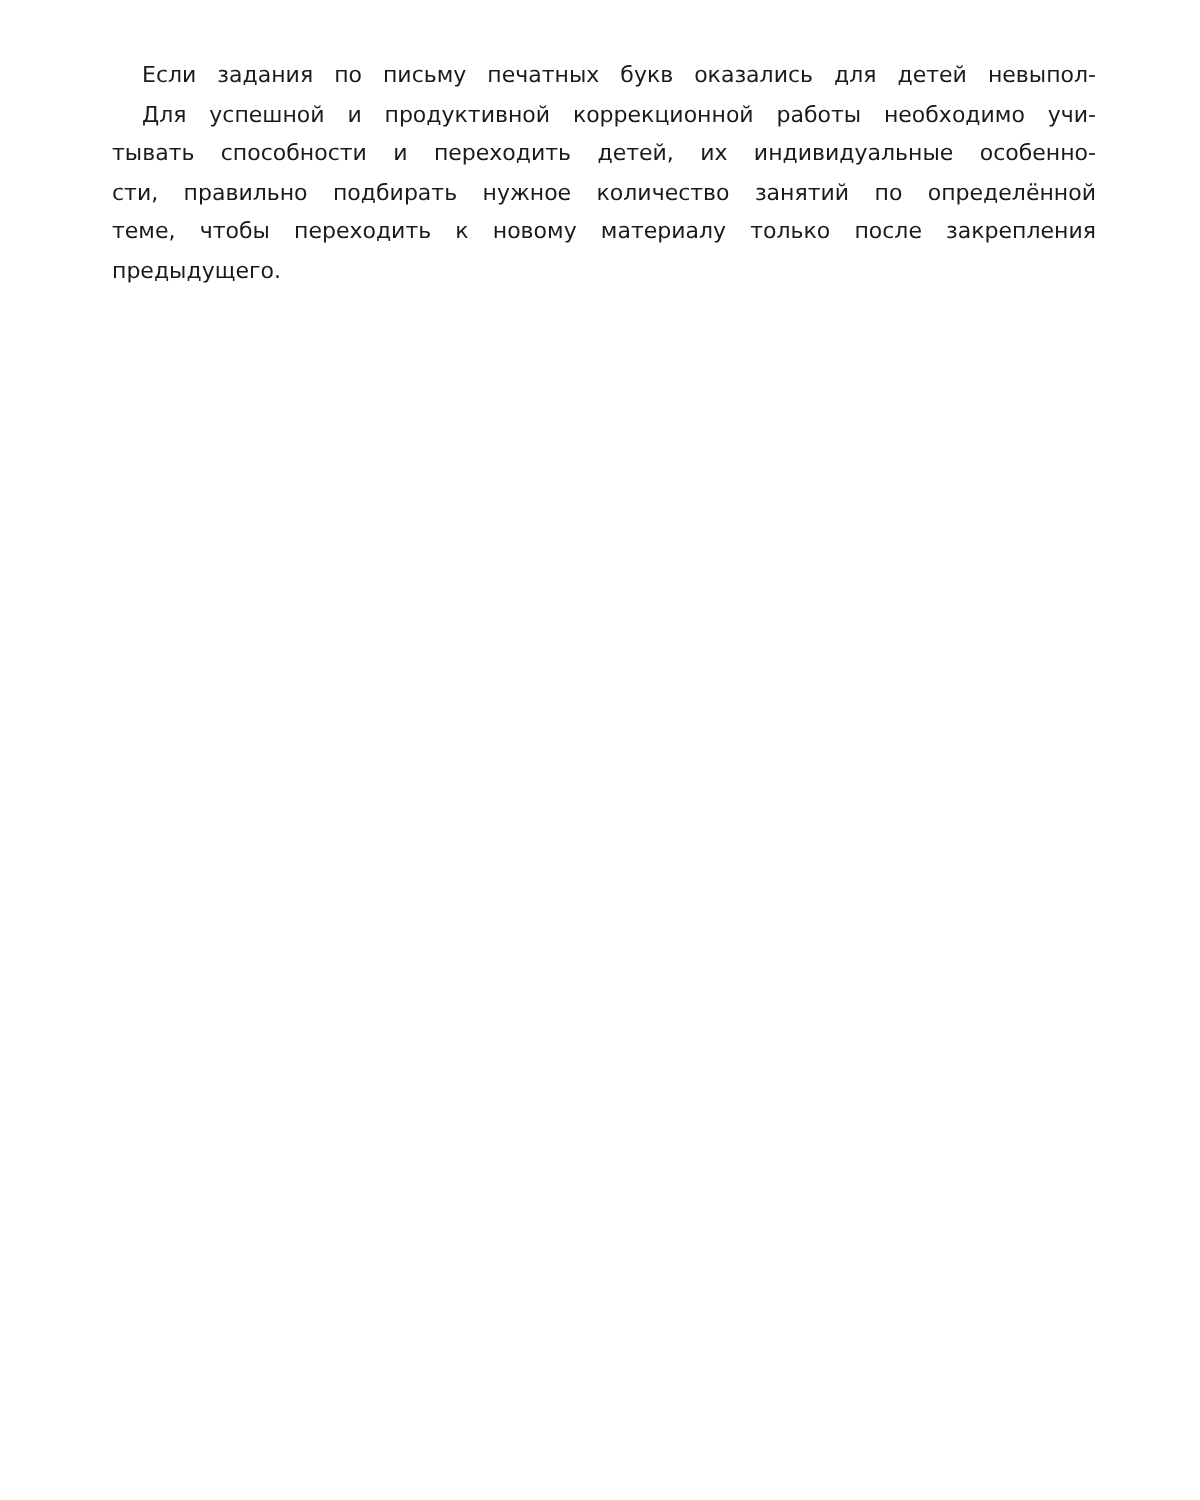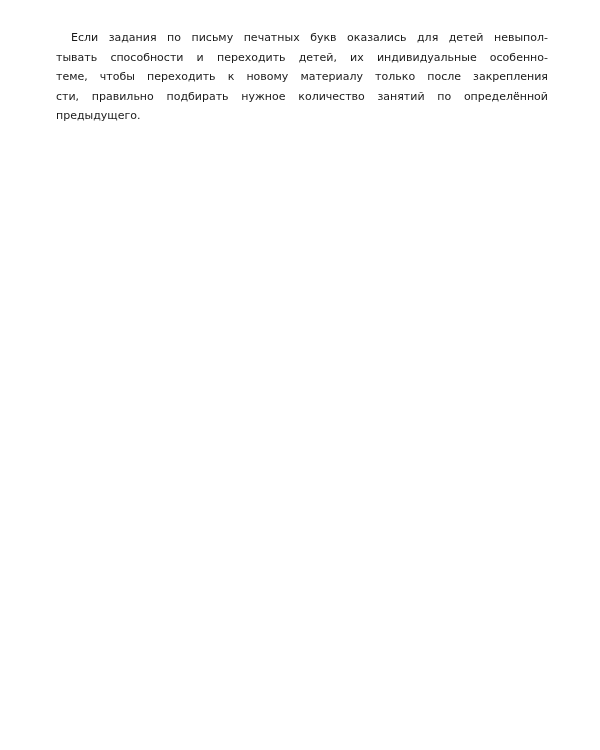--- a/index.html
+++ b/index.html
@@ -49,19 +49,20 @@
 </style>
 </head>
 <body>
 
 <div class="page">
   <div class="text-block">
     <div class="paragraph">
       <span class="line indent">Если задания по письму печатных букв оказались для детей невыпол-</span>
     </div>
     <div class="paragraph">
+      <span class="line indent">Для успешной и продуктивной коррекционной работы необходимо учи-</span>
       <span class="line">тывать способности и переходить детей, их индивидуальные особенно-</span>
+      <span class="line">сти, правильно подбирать нужное количество занятий по определённой</span>
       <span class="line">теме, чтобы переходить к новому материалу только после закрепления</span>
-      <span class="line">сти, правильно подбирать нужное количество занятий по определённой</span>
       <span class="line last">предыдущего.</span>
     </div>
   </div>
 </div>
 
 </body></html>

